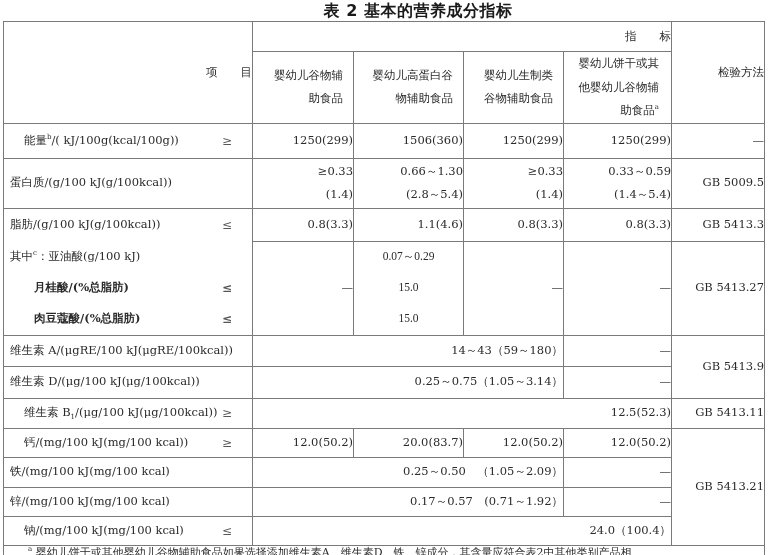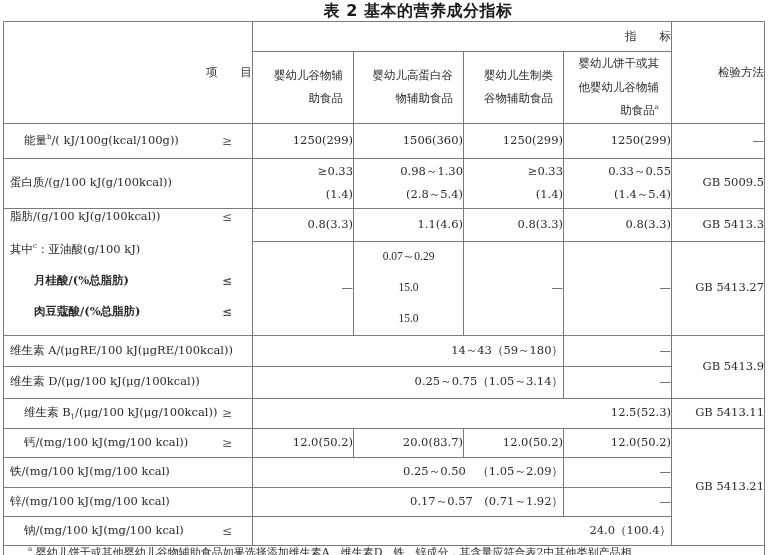--- a/index.html
+++ b/index.html
@@ -10,21 +10,21 @@
            font-size:16px; color:#1a1a1a; letter-spacing:0.5px;margin-left:31px; }
   table { position:absolute; top:21px; left:3px; width:761px; border-collapse:collapse;
           table-layout:fixed; font-size:11.5px; }
   td { border:1.3px solid #7a7a7a; text-align:right; vertical-align:middle; padding:0;
        line-height:1.35; }
   td.item { text-align:left; padding-left:6px; }
   .itemwrap { display:flex; justify-content:space-between; align-items:center; padding-right:20px;margin-left:14px; }
   .cmp { color:#555; font-size:12px; }
   .hdr { color:#3a3a3a; line-height:2.0; }
   .two { line-height:2.05; }
-  .fa-line { height:31px; display:flex; justify-content:space-between; padding-right:20px; }
+  .fa-line { height:31px; display:flex; align-items:center; justify-content:space-between; padding-right:20px; }
   .fa-val { height:31px; display:flex; align-items:center; justify-content:center;font-family:Liberation Serif, serif; }
   .indent { padding-left:24px;font-weight:bold; }
   sup { font-size:7px; vertical-align:super; line-height:0; }
   sub { font-size:7px; vertical-align:sub; line-height:0; }
   .foot { text-align:left; padding-left:24px; font-size:11px; white-space:nowrap; overflow:hidden;
           height:17px; vertical-align:top; border-bottom:none; }
   .dash { color:#444; }
 </style>
 </head>
 <body>
@@ -77,29 +77,29 @@
     <td class="dash">—</td>
   </tr>
 
   <tr style="height:50px">
     <td class="item">蛋白质/(g/100 kJ(g/100kcal))</td>
     <td class="two">
           <div>≥0.33</div>
           <div>(1.4)</div>
         </td>
     <td class="two">
-          <div>0.98～1.30</div>
+          <div>0.66～1.30</div>
           <div>(2.8～5.4)</div>
         </td>
     <td class="two">
           <div>≥0.33</div>
           <div>(1.4)</div>
         </td>
     <td class="two">
-          <div>0.33～0.55</div>
+          <div>0.33～0.59</div>
           <div>(1.4～5.4)</div>
         </td>
     <td>GB 5009.5</td>
   </tr>
 
   <tr style="height:33px">
     <td class="item" rowspan="2" style="vertical-align:top; padding-top:0">
       <div class="fa-line" style="height:33px">
             <span>脂肪/(g/100 kJ(g/100kcal))</span>
             <span class="cmp">≤</span>

